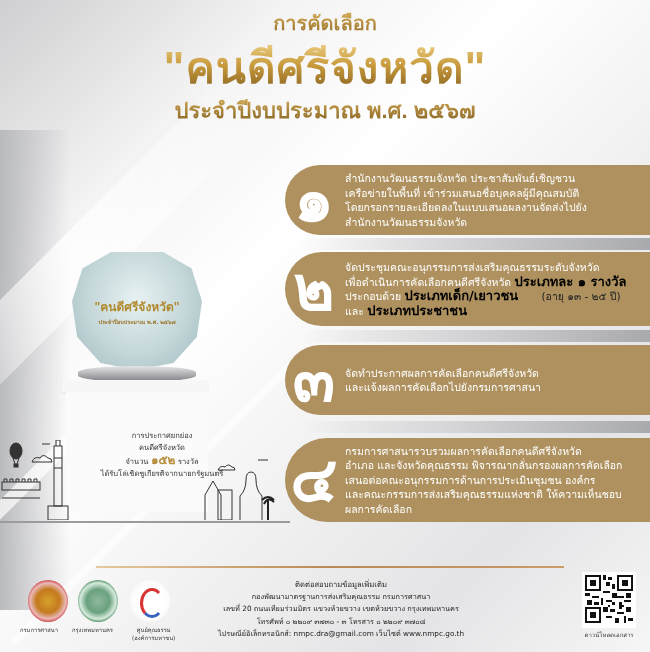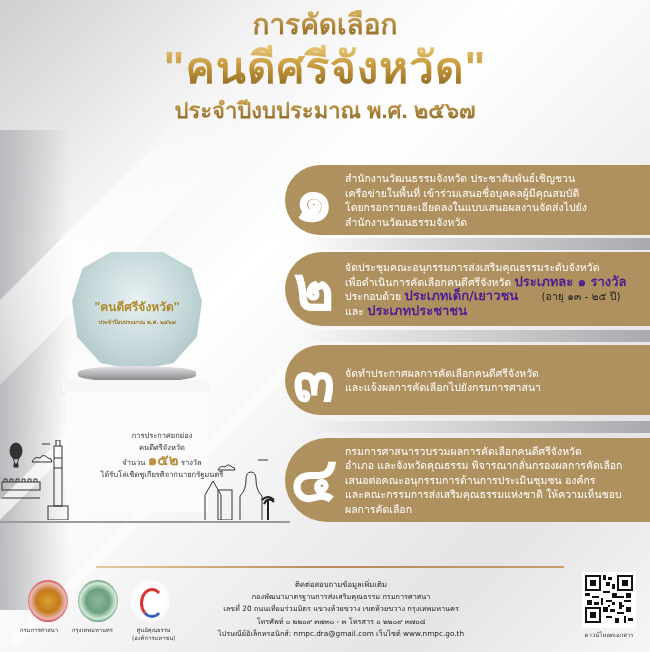--- a/index.html
+++ b/index.html
@@ -10,53 +10,53 @@
     background: linear-gradient(135deg, #cfcfd1 0%, #f3f3f4 22%, #ffffff 40%, #f1f1f2 60%, #e4e4e6 80%, #f6f6f7 100%);
   }
   .streak { position: absolute; pointer-events: none; }
   .streak.s1 { left: -120px; top: -40px; width: 520px; height: 60px; background: linear-gradient(90deg, rgba(255,255,255,0), rgba(255,255,255,0.8), rgba(255,255,255,0)); transform: rotate(-45deg); transform-origin: 0 0; top: 420px; }
   .streak.s2 { left: -60px; top: 560px; width: 460px; height: 14px; background: rgba(255,255,255,0.7); transform: rotate(-45deg); transform-origin: 0 0; }
   .streak.s3 { left: 10px; top: 640px; width: 400px; height: 8px; background: rgba(255,255,255,0.6); transform: rotate(-45deg); transform-origin: 0 0; }
   .shade-left { position: absolute; left: 0; top: 130px; width: 70px; height: 480px; background: linear-gradient(90deg, #b9babd, rgba(200,200,203,0)); }
 
   
   .title-block { position: absolute; left: 0; right: 0; top: 10px; text-align: center; }
-  .title-sm { font-family: Liberation Sans, sans-serif; font-weight: bold; font-size: 28px; color: #a67c2e;
+  .title-sm { font-family: Liberation Mono, monospace; font-weight: bold; font-size: 20px; color: #a67c2e;
     background: linear-gradient(180deg,#d8b15a,#8a6220); -webkit-background-clip: text; background-clip: text; -webkit-text-fill-color: transparent; line-height: 30px; }
   .title-lg { font-family: "Liberation Sans", sans-serif; font-weight: 900; font-size: 44px; line-height: 56px; letter-spacing: 1px;
     background: linear-gradient(180deg,#f0d58a 0%,#c89a3c 45%,#7d5a1c 100%); -webkit-background-clip: text; background-clip: text; -webkit-text-fill-color: transparent; }
   .title-sub { font-family: "Liberation Sans", sans-serif; font-weight: bold; font-size: 22px; line-height: 30px; color: #9c7428;
     background: linear-gradient(180deg,#d6ae58,#7d5a1c); -webkit-background-clip: text; background-clip: text; -webkit-text-fill-color: transparent; }
 
   
   .banner { position: absolute; left: 285px; right: 0; background: #ae915e; border-radius: 60px 0 0 60px; display: flex; align-items: center; }
   .banner .num { width: 58px; flex: 0 0 58px; text-align: center; font-family: "Liberation Sans", sans-serif; font-weight: 900; color: #ffffff; font-size: 62px; line-height: 1; margin-left: 0; }
   .banner .txt { color: #ffffff; font-size: 10.5px; line-height: 14.5px; padding-left: 2px; padding-right: 8px; }
-  .banner .txt .hl { color: #4c1d95; font-weight: bold; font-size: 13px; }
+  .banner .txt .hl { color: #000000; font-weight: bold; font-size: 13px; }
   .banner .txt .dark { color: #222; margin-left: 20px; }
   .b1 { top: 165px; height: 70px; }
   .b2 { top: 252px; height: 74px; }
   .b3 { top: 345px; height: 70px; }
   .b4 { top: 438px; height: 84px; }
   .banner-gap { position: absolute; left: 300px; right: 0; height: 12px; background: linear-gradient(90deg, rgba(255,255,255,0), #d8d8da 40%, #a9aaad 100%); }
 
   
   .trophy { position: absolute; left: 72px; top: 252px; width: 130px; height: 118px;
     background: radial-gradient(ellipse at 50% 40%, #e7f1f2 0%, #c3d6d8 55%, #9fb9bc 100%);
     clip-path: polygon(30% 0%, 70% 0%, 92% 14%, 100% 42%, 96% 72%, 78% 94%, 50% 100%, 22% 94%, 4% 72%, 0% 42%, 8% 14%);
     display: flex; flex-direction: column; align-items: center; justify-content: center; }
   .trophy .t1 { font-family: "Liberation Sans", sans-serif; font-weight: 900; font-size: 12px; color: #b08a2e; }
   .trophy .t2 { font-size: 5.5px; color: #9a7424; font-weight: bold; margin-top: 2px; }
   .trophy-base { position: absolute; left: 78px; top: 366px; width: 118px; height: 16px; border-radius: 50%/40%;
     background: linear-gradient(180deg,#e6e6e8 0%, #a7a8ab 60%, #7d7e81 100%); }
   .pedestal-top { position: absolute; left: 62px; top: 380px; width: 146px; height: 12px; background: #f7f7f7; box-shadow: 0 1px 2px rgba(0,0,0,0.08); }
   .pedestal { position: absolute; left: 66px; top: 392px; width: 142px; height: 120px; background: #fbfbfb; }
 
   .plaque { position: absolute; left: 62px; top: 430px; width: 200px; text-align: center; font-size: 7.5px; line-height: 12px; color: #333; }
-  .plaque .gold { color: #b99040; font-weight: bold; font-size: 15px; }
+  .plaque .gold { color: #b99040; font-weight: bold; font-size: 12px; }
 
   
   .sketch { position: absolute; left: 0; top: 440px; width: 280px; height: 80px; }
   .ground-line { position: absolute; left: 0; top: 521px; width: 290px; height: 2px; background: #9b9b9e; }
 
   
   .footer-line { position: absolute; left: 96px; width: 468px; top: 566px; height: 2px; background: linear-gradient(90deg,#e6c9a0,#b98a55 50%,#c89d6a); }
   .logos { position: absolute; left: 20px; top: 580px; width: 160px; height: 66px; }
   .logo { position: absolute; top: 0; width: 40px; height: 42px; border-radius: 50%; }
   .logo.l1 { left: 8px; background: radial-gradient(circle,#d7a12c 0%, #c47a1e 40%, #e9b9b8 62%, #d34a4a 72%, #f7d7d7 100%); }

